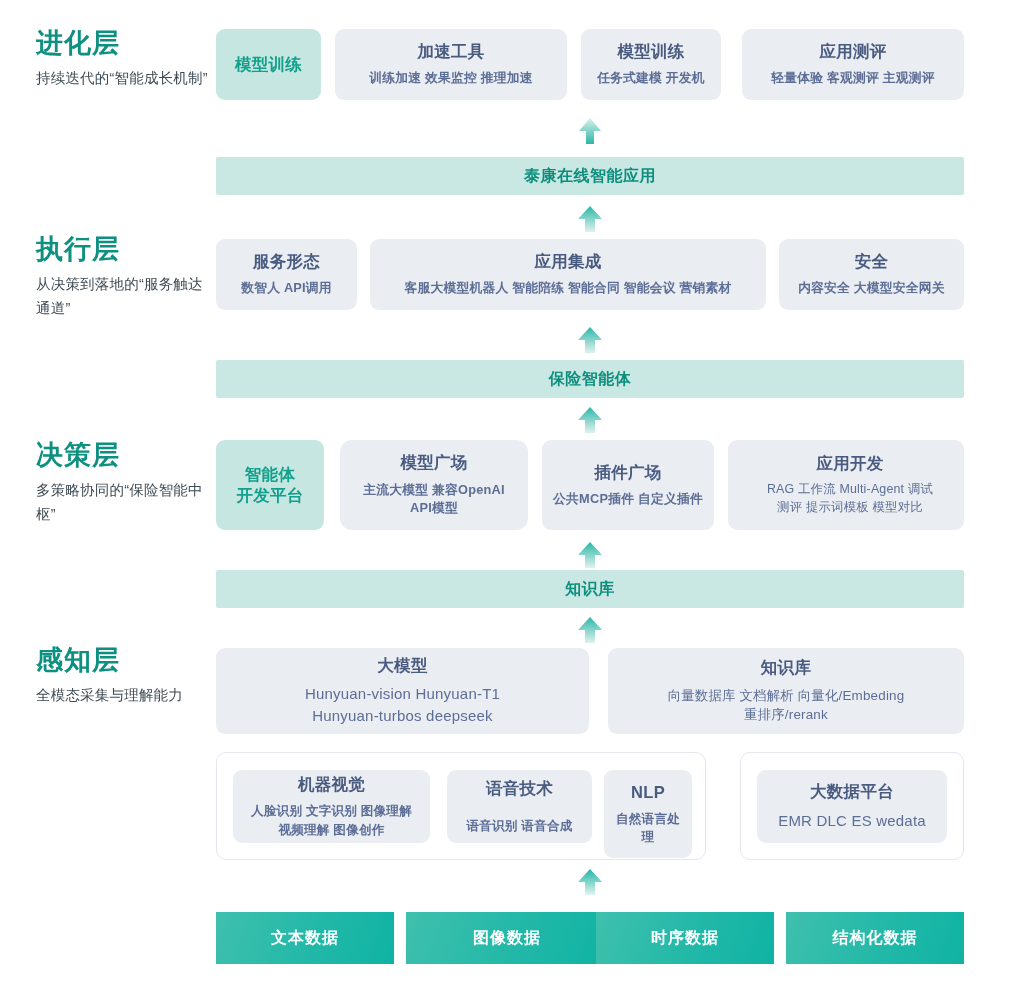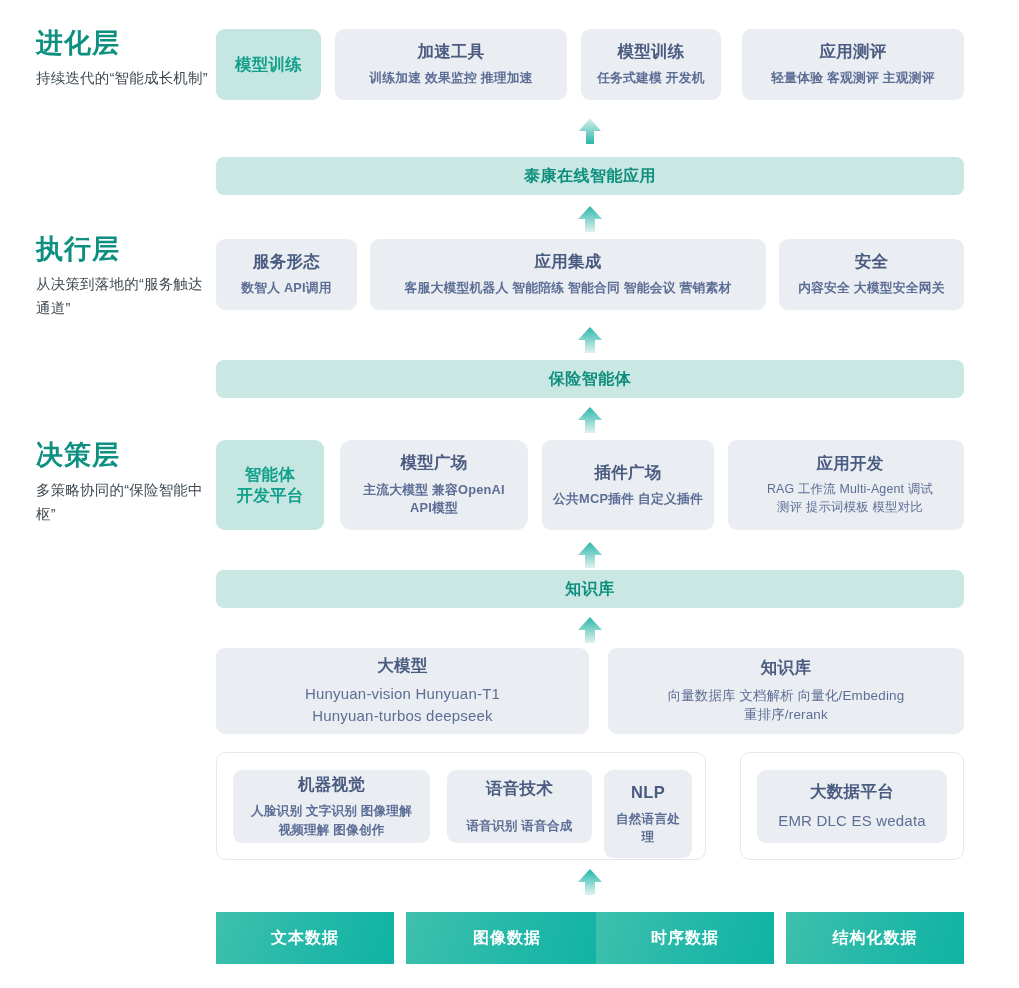--- a/index.html
+++ b/index.html
@@ -38,21 +38,21 @@
   .box-title.teal { color: #12a08c; }
   .box-sub {
     margin-top: 7px; font-size: 12.8px; color: #5d6e96;
     line-height: 1.45; letter-spacing: .2px; font-weight: bold;
   }
   .box-sub.light { font-weight: normal; }
 
   
   .bar {
     position: absolute; left: 216px; width: 748px; height: 38px;
-    background: #c9e7e3; border-radius: 8px;
+    background: #c9e7e3; border-radius: 2px;
     display: flex; align-items: center; justify-content: center;
     color: #0e8f7e; font-size: 16px; font-weight: bold; letter-spacing: .5px;
   }
 
   
   .arrow { position: absolute; width: 30px; height: 28px; }
 
   
   .outer-card {
     position: absolute; background: #ffffff;
@@ -80,20 +80,24 @@
   <div class="layer-label" style="top:234px;">
     <div class="layer-title">执行层</div>
     <div class="layer-sub">从决策到落地的“服务触达通道”</div>
   </div>
 
   <div class="layer-label" style="top:440px;">
     <div class="layer-title">决策层</div>
     <div class="layer-sub">多策略协同的“保险智能中枢”</div>
   </div>
 
+  <div class="layer-label" style="top:645px;">
+    <div class="layer-title">感知层</div>
+    <div class="layer-sub">全模态采集与理解能力</div>
+  </div>
 
   <div class="box box-teal" style="left:216px; top:29px; width:105px; height:71px;">
     <div class="box-title teal">模型训练</div>
   </div>
 
   <div class="box box-grey" style="left:335px; top:29px; width:232px; height:71px;">
     <div class="box-title">加速工具</div>
     <div class="box-sub">训练加速 效果监控 推理加速</div>
   </div>
 

